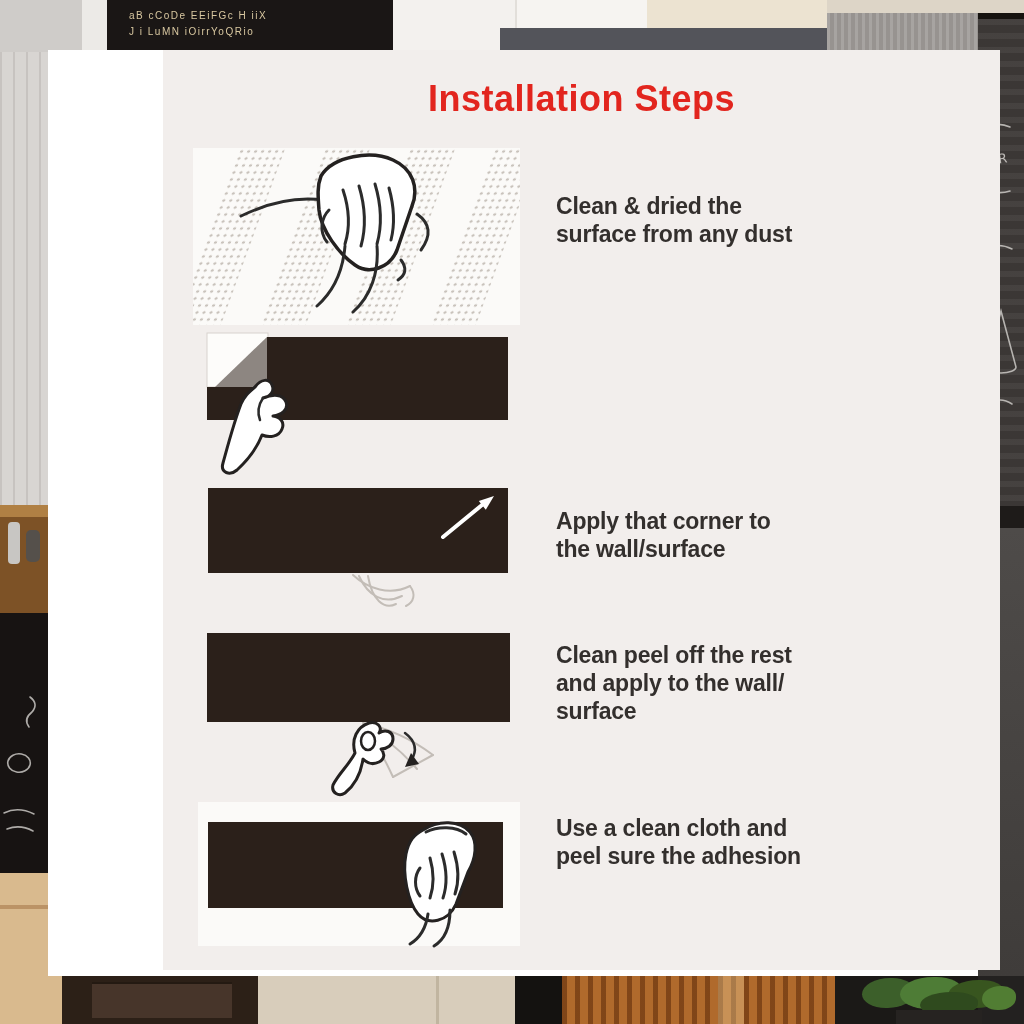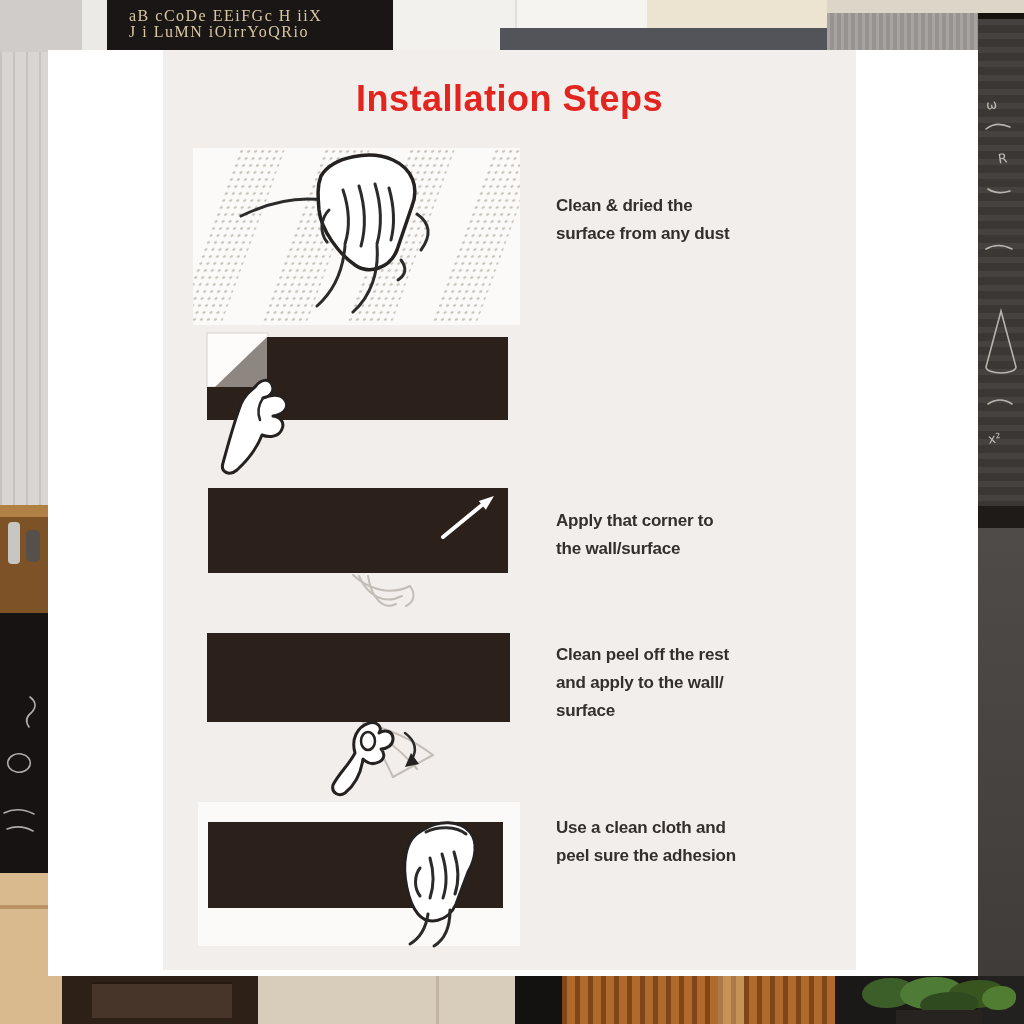--- a/index.html
+++ b/index.html
@@ -8,21 +8,21 @@
   }
   *{box-sizing:border-box;margin:0;padding:0}
   body{width:1024px;height:1024px;overflow:hidden;font-family:"Liberation Sans",sans-serif;background:#888}
   .stage{position:relative;width:1024px;height:1024px;overflow:hidden;background:#9a9693}
   .abs{position:absolute}
 
   
   .wallTL{left:0;top:0;width:107px;height:52px;background:#cfccc9}
   .frameTL{left:82px;top:0;width:25px;height:52px;background:#eceae7}
   .chalkTop{left:107px;top:0;width:286px;height:52px;background:#1a1615;color:#d8c7a0;
-            font-family:Liberation Serif, serif;font-size:16px;letter-spacing:1.5px;
+            font-family:Liberation Sans, sans-serif;font-size:10px;letter-spacing:1.5px;
             padding:8px 0 0 22px;line-height:16px;overflow:hidden}
   .doorTop{left:393px;top:0;width:124px;height:52px;background:#f3f1ee;border-right:2px solid #e2dfda}
   .wallMid{left:517px;top:0;width:130px;height:34px;background:#f6f4f1}
   .cabTR{left:647px;top:0;width:180px;height:34px;background:#ece3d1}
   .counter{left:500px;top:28px;width:330px;height:24px;background:#53545a}
   .creamTR{left:827px;top:0;width:197px;height:13px;background:#ddd5c7}
   .concrete{left:827px;top:13px;width:151px;height:39px;background:#a09c99;
             background-image:repeating-linear-gradient(90deg,rgba(255,255,255,.08) 0 3px,rgba(0,0,0,.06) 3px 7px)}
   .darklineTR{left:978px;top:13px;width:46px;height:7px;background:#16130f}
 
@@ -52,25 +52,25 @@
   .blackGap{left:515px;top:976px;width:47px;height:48px;background:#141210}
   .curtain{left:562px;top:976px;width:273px;height:48px;background:#b06a2c;
            background-image:repeating-linear-gradient(90deg,rgba(70,25,0,.45) 0 5px,rgba(0,0,0,0) 5px 13px)}
   .curtainLight{left:718px;top:976px;width:26px;height:48px;background:rgba(238,210,156,.38)}
   .darkB{left:835px;top:976px;width:143px;height:48px;background:#1b1917}
   .leaf{position:absolute;border-radius:60% 45% 55% 50%}
   .planter{left:896px;top:1010px;width:86px;height:14px;background:#262321}
 
   
   .mat{left:48px;top:50px;width:930px;height:926px;background:var(--c-mat)}
-  .panel{left:163px;top:50px;width:693px;height:920px;background:var(--c-panel)}
+  .panel{left:163px;top:50px;width:837px;height:920px;background:var(--c-panel)}
   .title{position:absolute;top:28px;left:0;width:100%;text-align:center;
          font-size:36px;font-weight:bold;color:var(--c-title);letter-spacing:.5px}
 
-  .stext{position:absolute;left:393px;width:300px;font-size:17px;font-weight:bold;
+  .stext{position:absolute;left:393px;width:300px;font-size:23px;font-weight:bold;
          color:var(--c-text);line-height:28px;letter-spacing:-.2px}
   .t1{top:142px}.t2{top:301px}.t3{top:457px}.t4{top:591px}.t5{top:764px}
 
   .illusBox{position:absolute;background:#fbfaf8;overflow:hidden}
   .box1{left:30px;top:98px;width:327px;height:177px}
   .box5{left:35px;top:752px;width:322px;height:144px;overflow:visible}
   .dotband{position:absolute;top:-20%;height:140%;width:46px;transform:skewX(-20deg);
            background-image:radial-gradient(#c9c3bc 1.2px,rgba(0,0,0,0) 1.6px);background-size:7px 7px}
   .db1{left:14px}.db2{left:99px}.db3{left:184px}.db4{left:269px}
 

